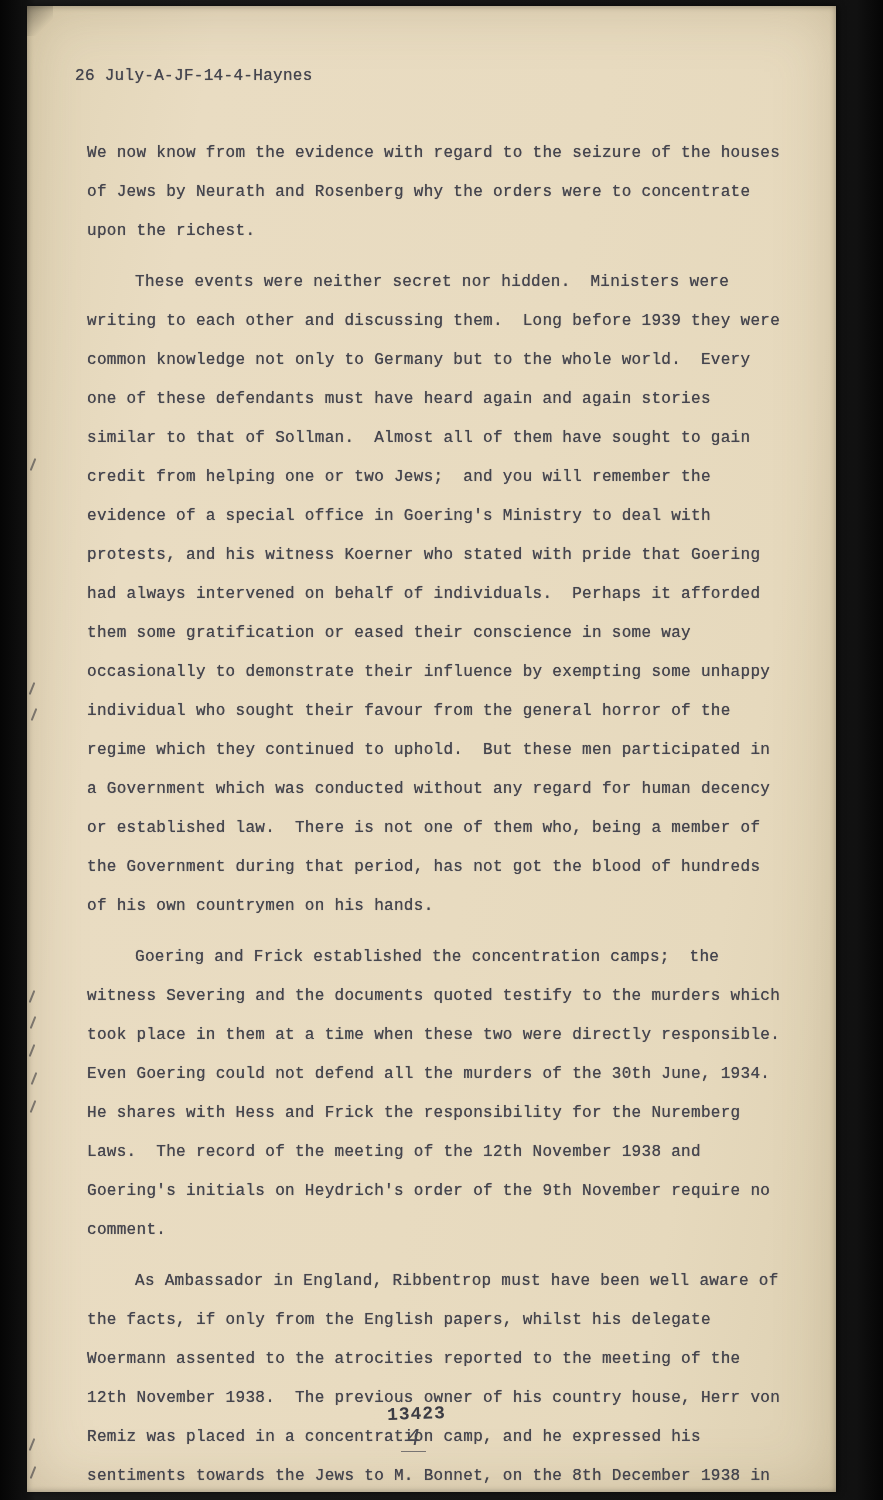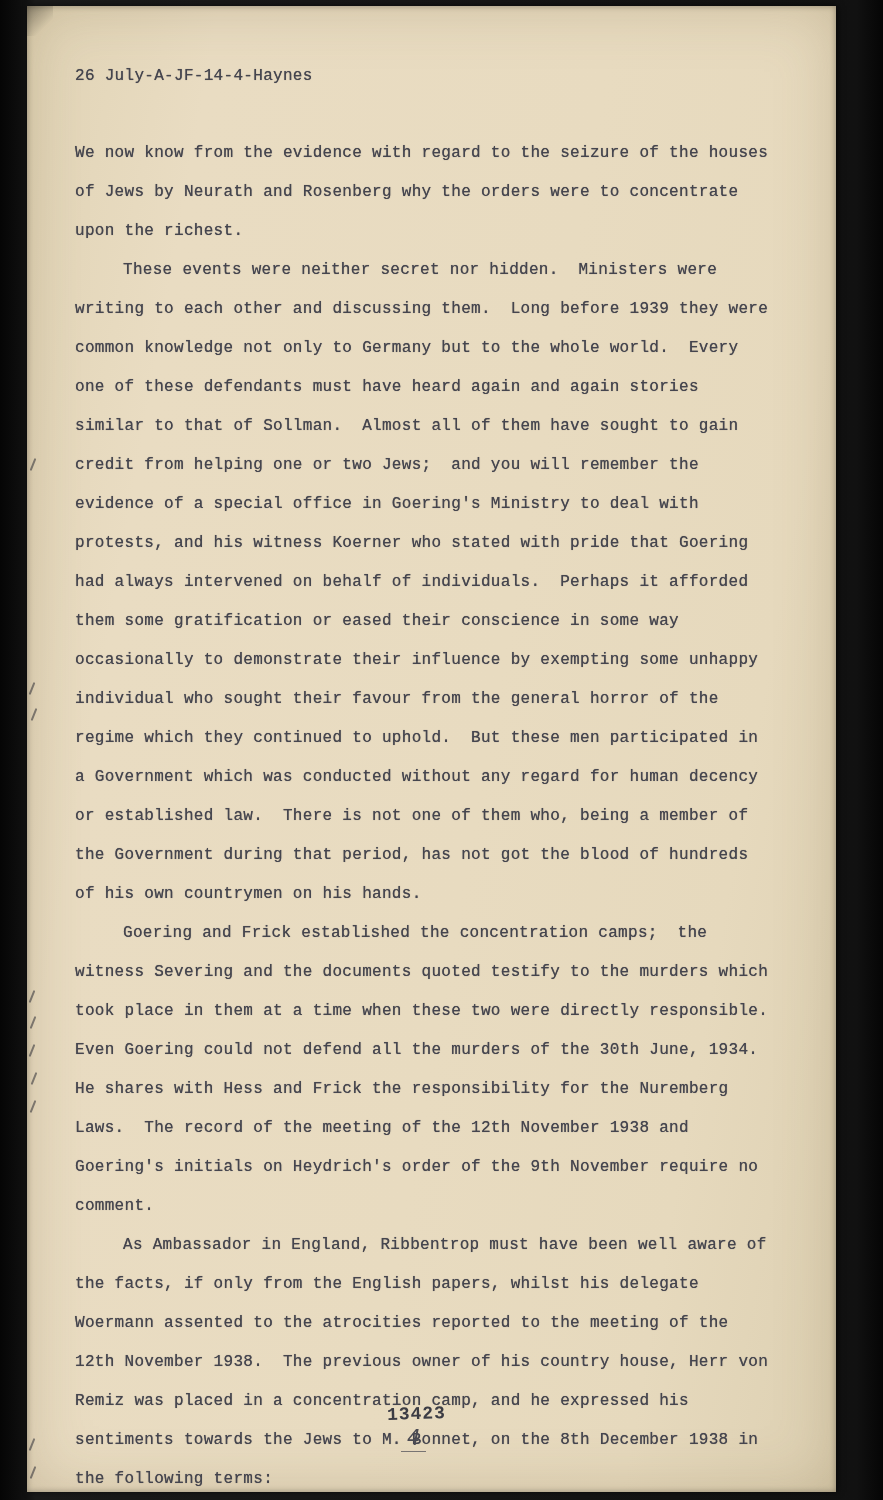--- a/index.html
+++ b/index.html
@@ -35,21 +35,21 @@
     font-size: 16px;
     letter-spacing: 0.3px;
     text-shadow: 0 0 0.7px rgba(62,62,72,0.85);
   }
   .header-line {
     line-height: 20px;
     margin-bottom: 48px;
     white-space: pre-wrap;
   }
   .para {
-    margin: 0;
+    margin: 12px;
     line-height: 39px;
     white-space: pre-wrap;
     text-align: left;
     width: 700px;
   }
   .para.indent { text-indent: 48px; }
   .footer {
     position: absolute;
     left: 360px;
     top: 1398px;

